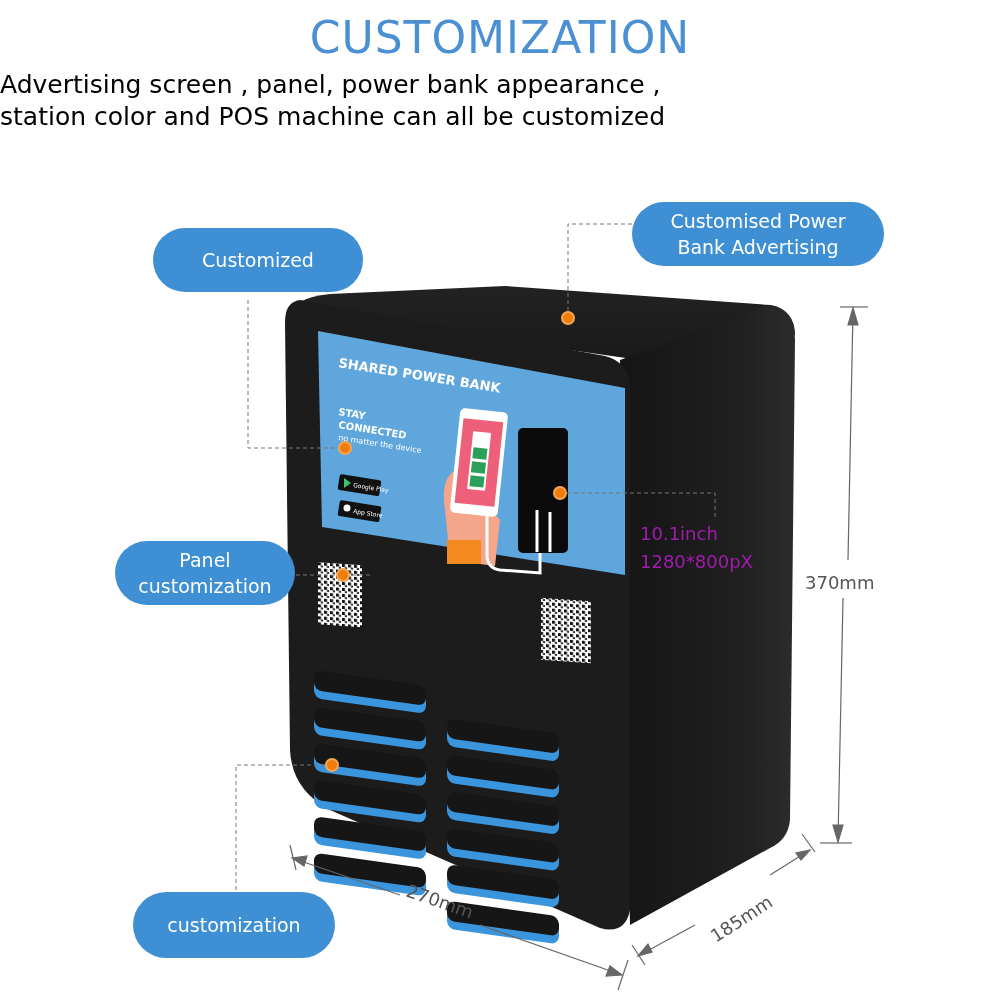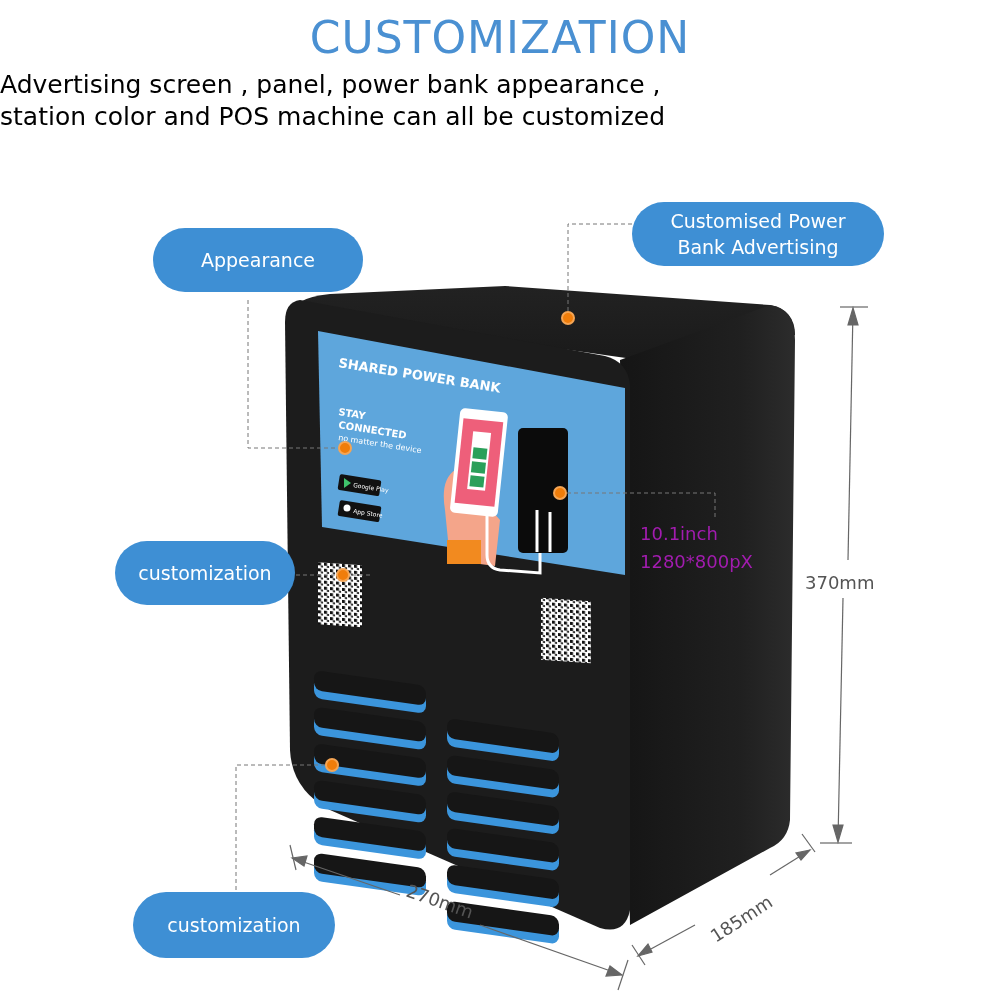--- a/index.html
+++ b/index.html
@@ -173,27 +173,28 @@
     <line x1="632" y1="945" x2="645" y2="965"></line>
     <line x1="638" y1="956" x2="695" y2="925"></line>
     <line x1="770" y1="875" x2="810" y2="850"></line>
     <polygon points="638,956 648,944 652,952"></polygon>
     <polygon points="810,850 796,853 801,860"></polygon>
   </g>
   <text class="dimtxt" x="700" y="930" transform="rotate(-33 730 910)">185mm</text>
 </svg>
 
 <div class="pill" style="left:153px;top:228px;width:210px;height:64px;">
-  <span>Appearance</span>
+  <span>Customized</span>
 </div>
 <div class="pill" style="left:632px;top:202px;width:252px;height:64px;">
   <span>Customised Power</span>
   <span>Bank Advertising</span>
 </div>
 <div class="pill" style="left:115px;top:541px;width:180px;height:64px;">
+  <span>Panel</span>
   <span>customization</span>
 </div>
 <div class="pill" style="left:133px;top:892px;width:202px;height:66px;">
   <span>customization</span>
 </div>
 
 <div class="spec" style="left:640px;top:520px;width:120px;">
   <div>10.1inch</div>
   <div>1280*800pX</div>
 </div>

